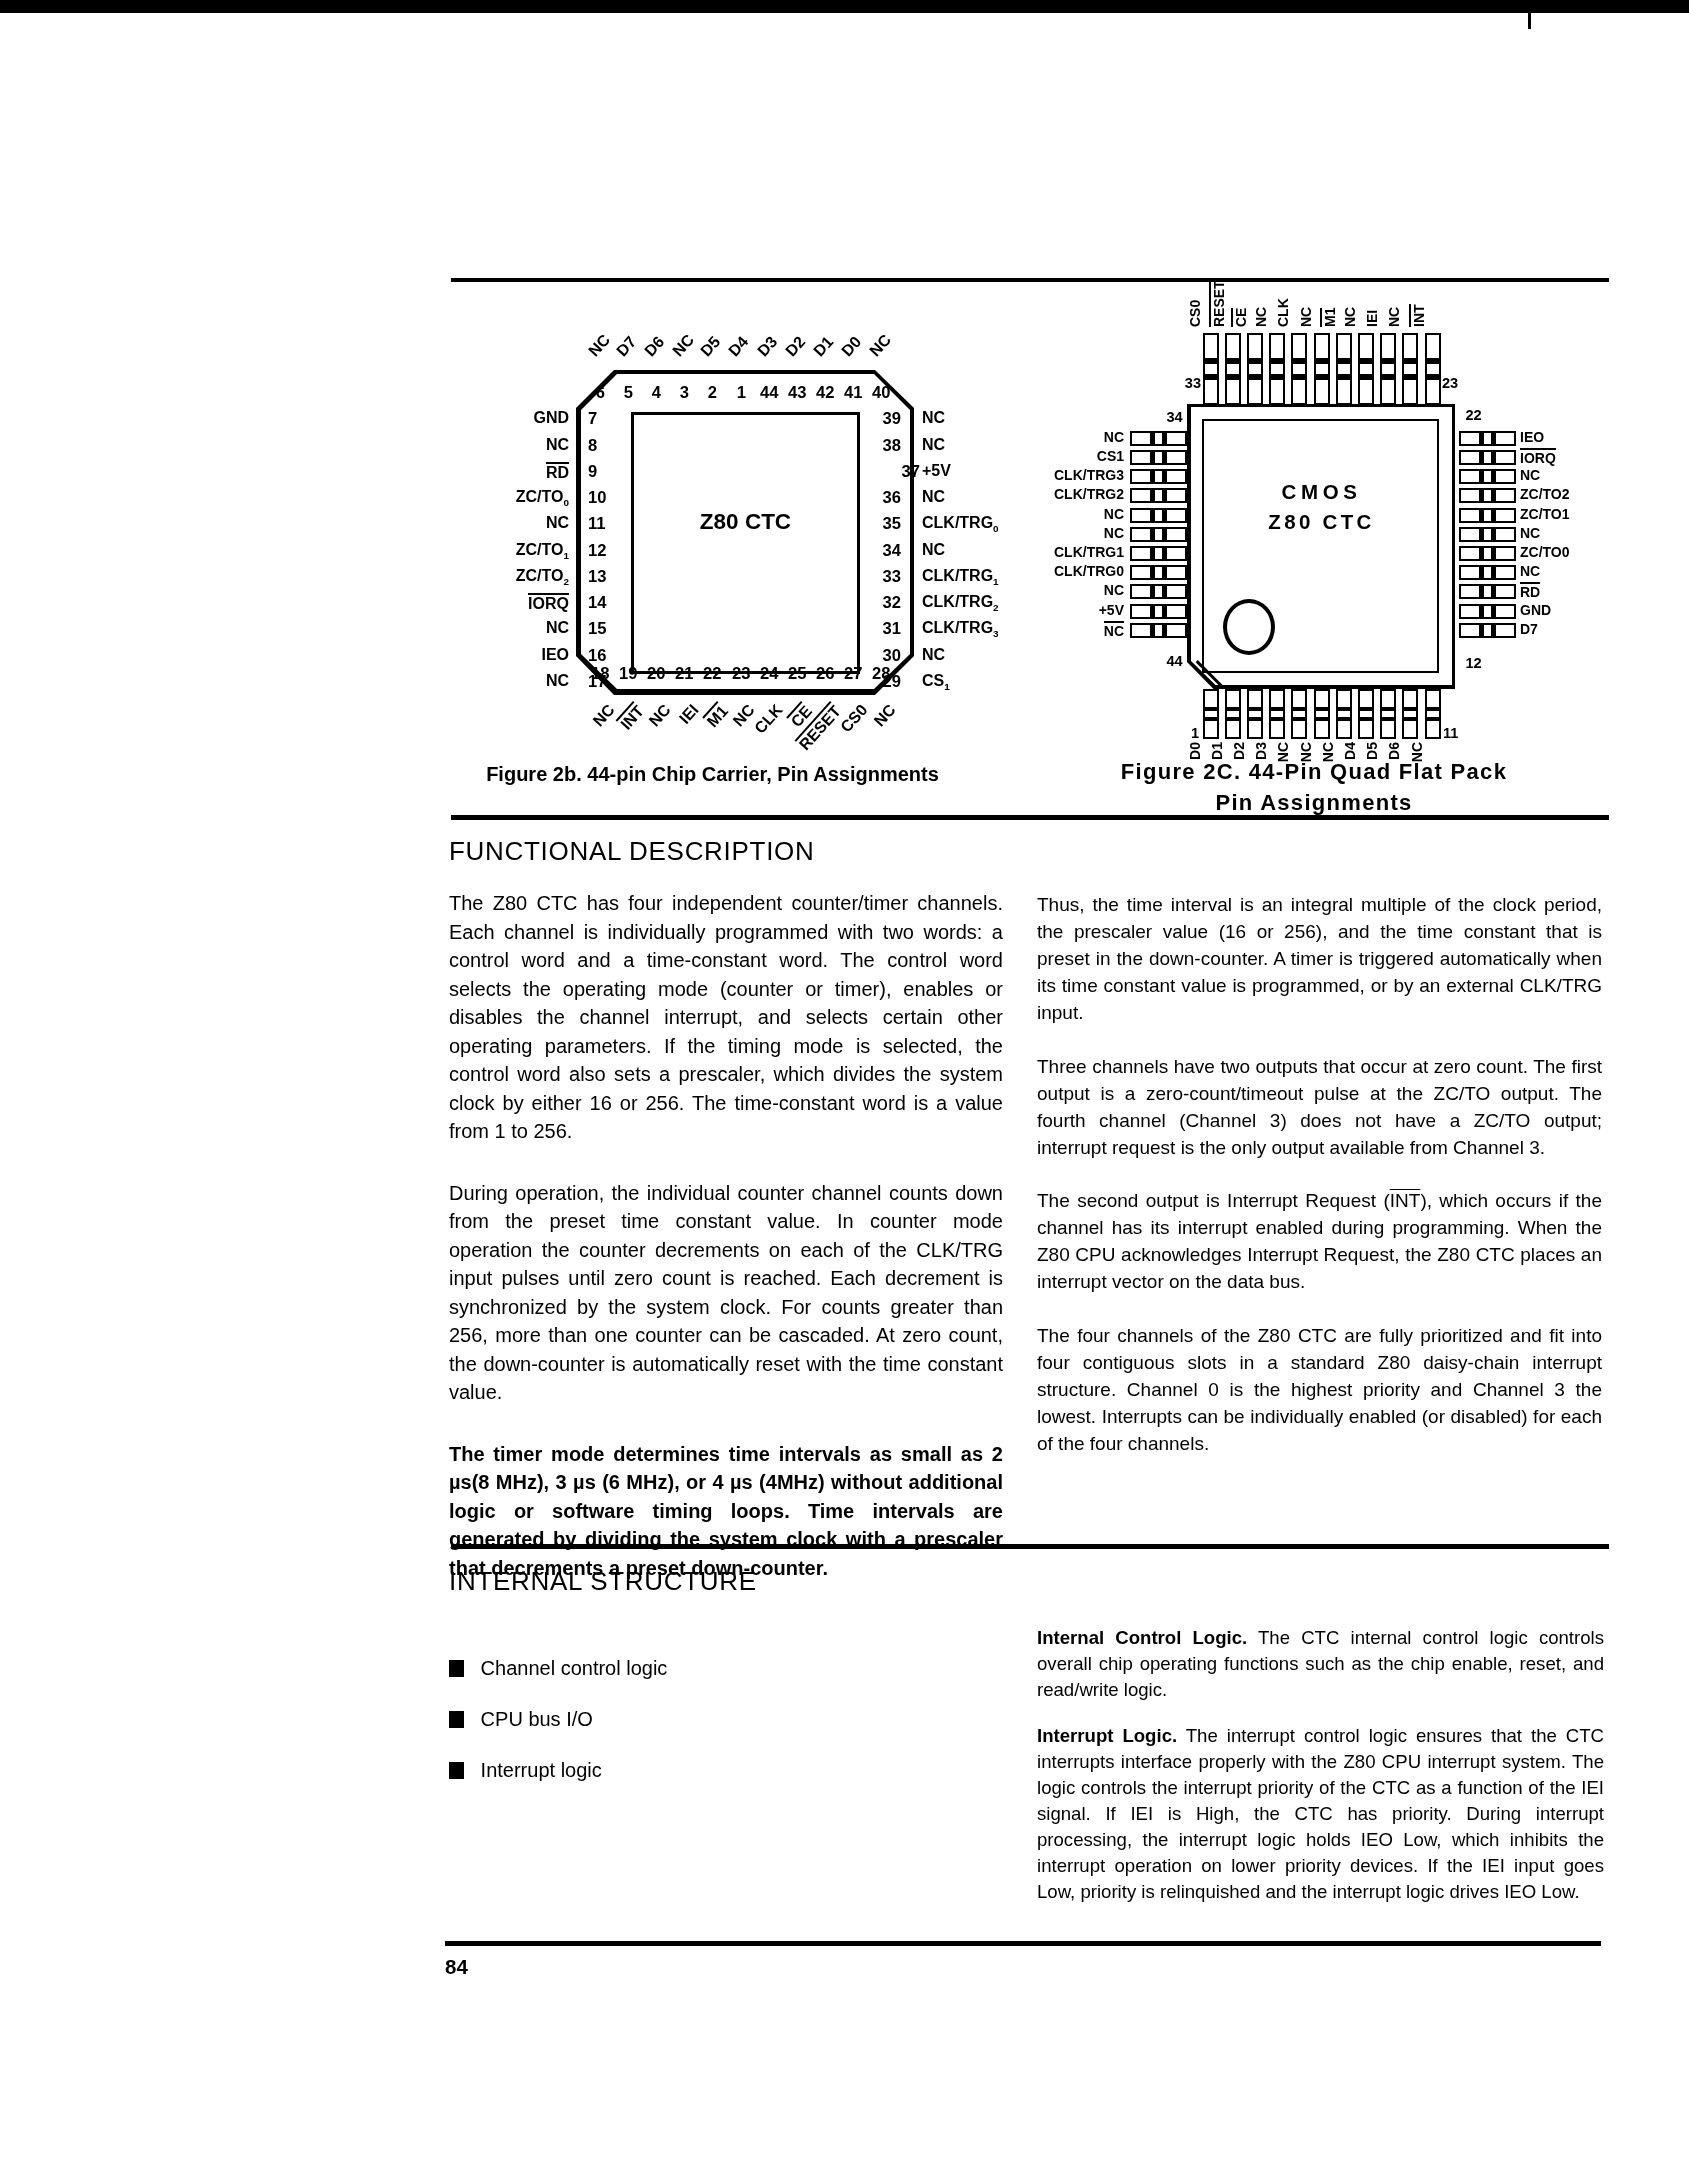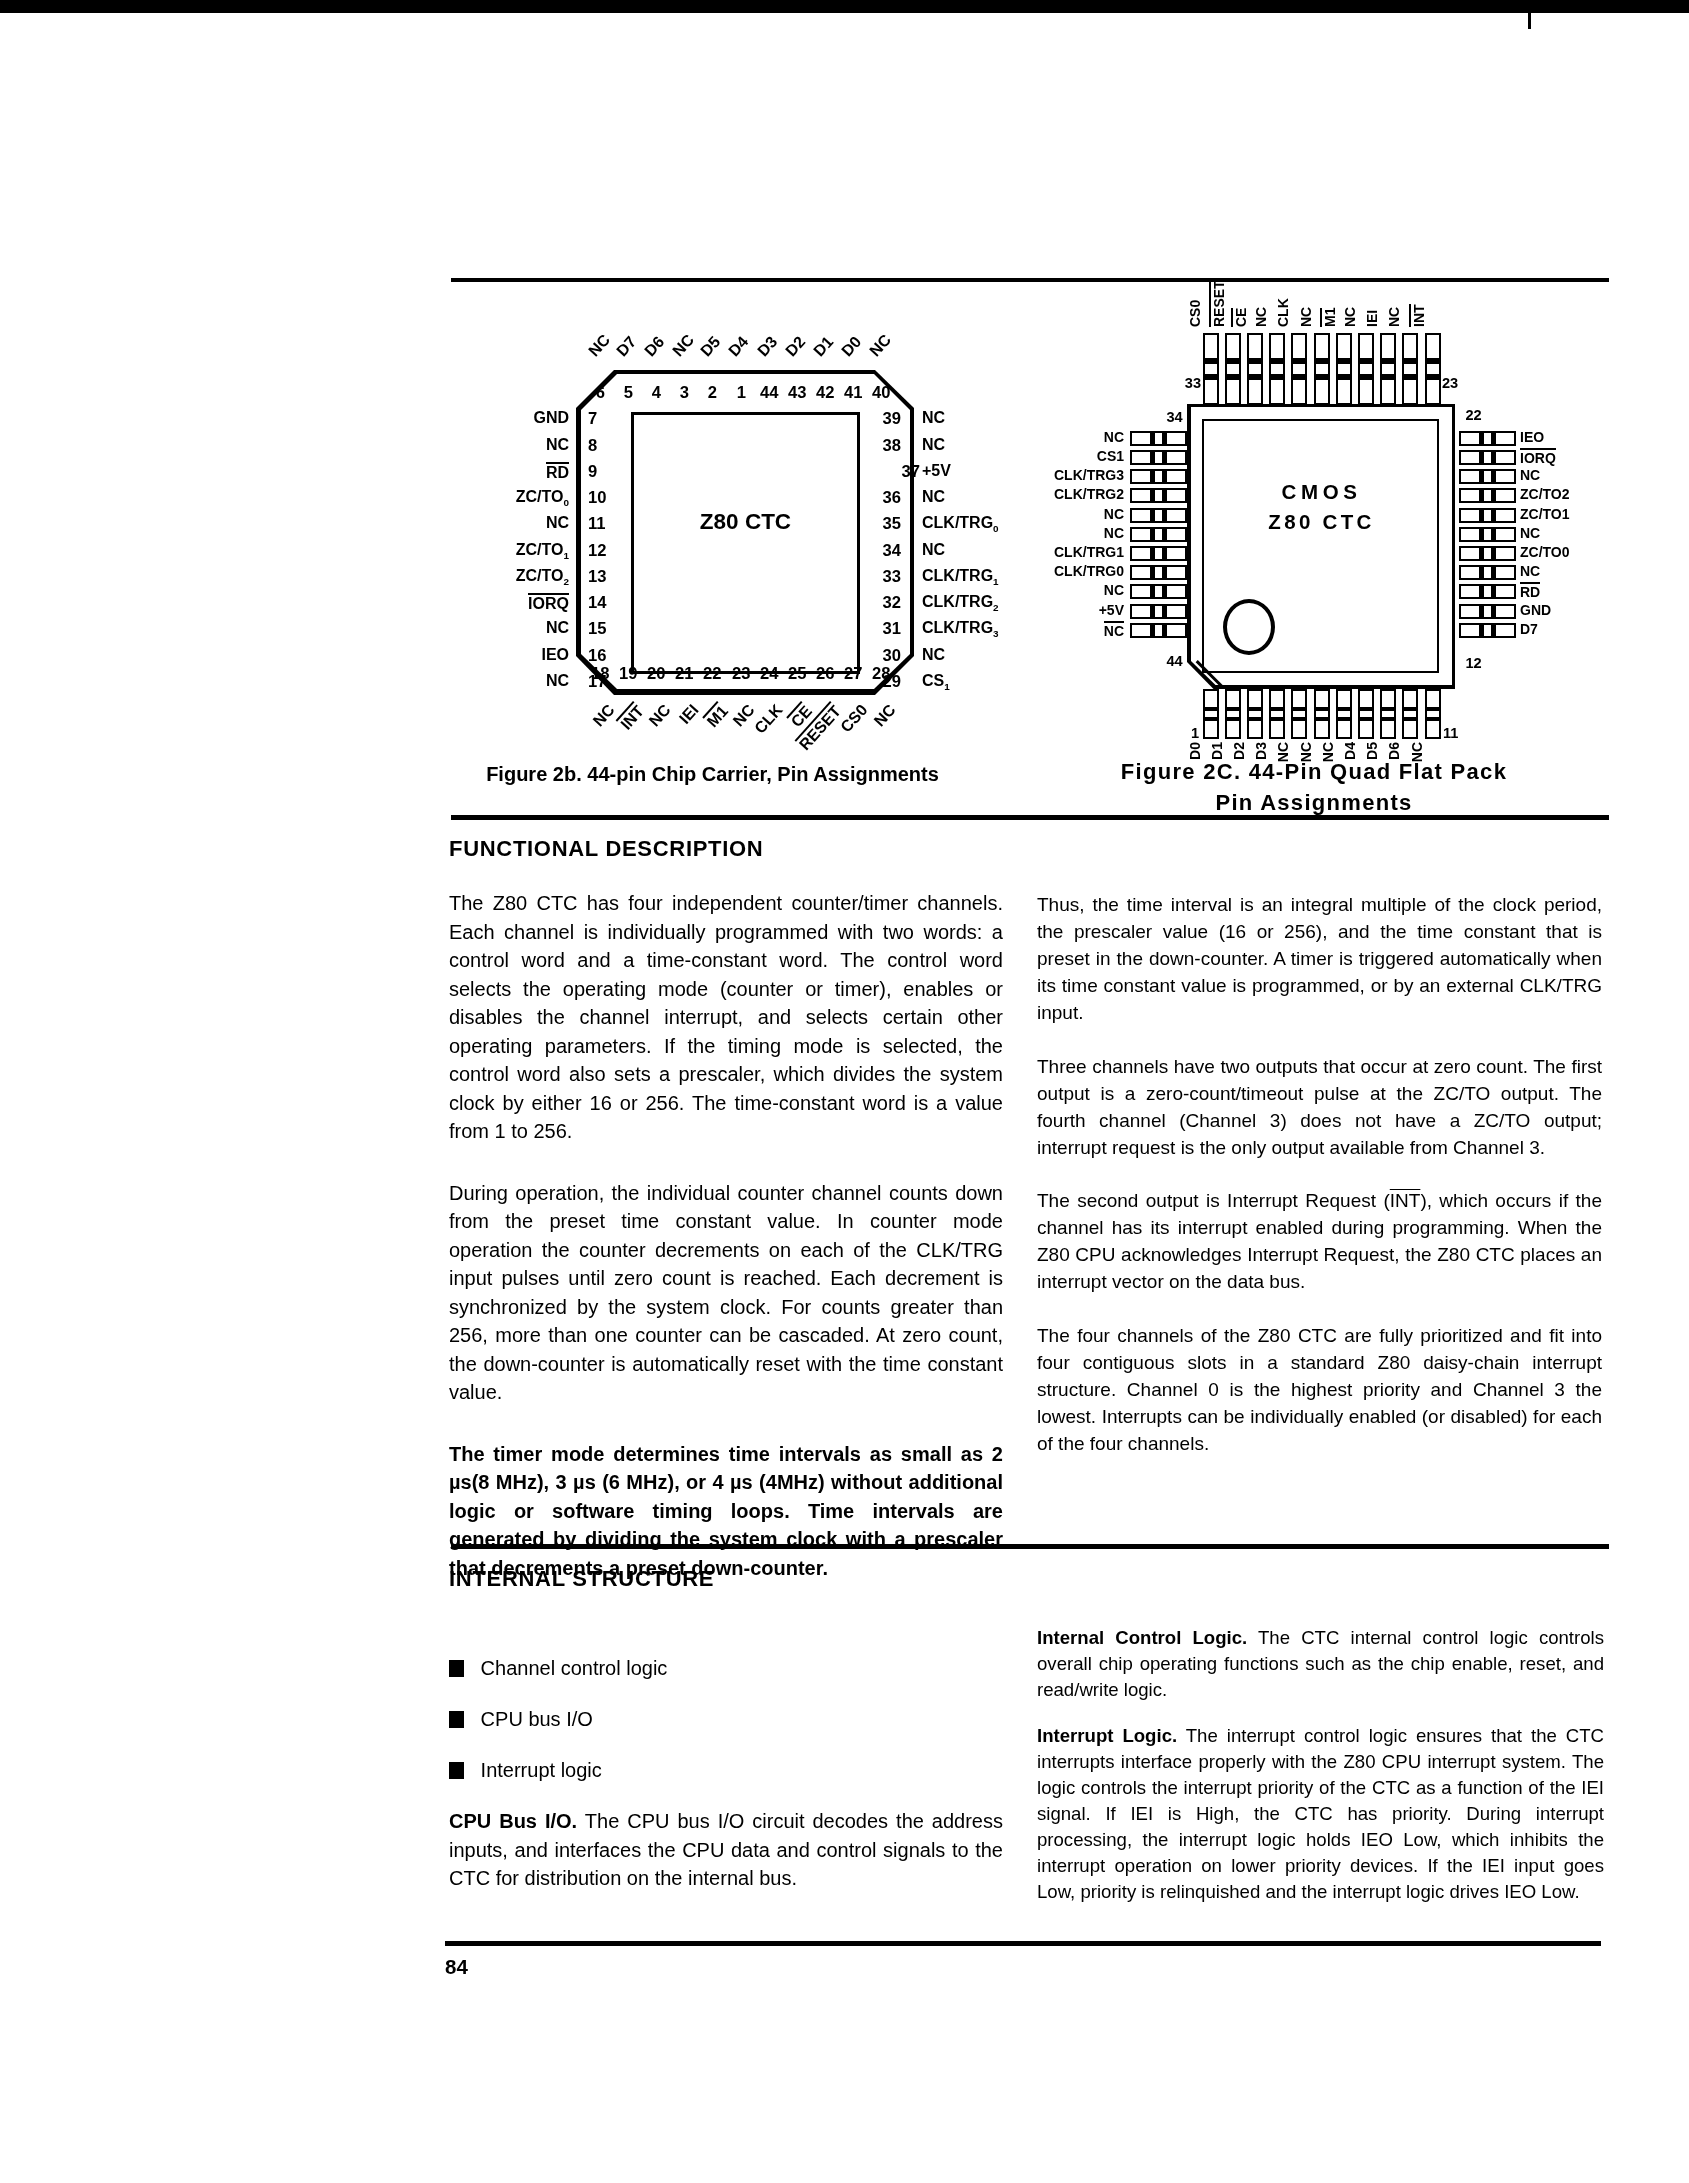--- a/index.html
+++ b/index.html
@@ -1,21 +1,21 @@
 <!DOCTYPE html>
 <html style="font-size:10.6px"><head>
 <meta charset="utf-8">
 <style>
   html,body{margin:0;padding:0;background:#888;}
   .page{position:relative;width:1690px;height:2183px;background:#ffffff;overflow:hidden;
         font-family:"Liberation Sans",sans-serif;color:#000;}
   .abs{position:absolute;}
   .bar-rule{position:absolute;background:#000;}
   
-  .heading{position:absolute;font-weight:bold;font-size:22px;letter-spacing:0.7px;white-space:nowrap;}
+  .heading{position:absolute;font-weight:normal;font-size:26px;letter-spacing:0.7px;white-space:nowrap;}
   .col{position:absolute;text-align:justify;}
   .col p{margin:0 0 33px 0;}
   .fd-left{font-size:20px;line-height:28.5px;width:554px;}
   .fd-right{font-size:19px;line-height:27px;width:565px;}
   .is-left{font-size:20px;line-height:28.5px;width:554px;}
   .is-right{font-size:18.6px;line-height:26px;width:567px;}
   .boldp{font-weight:bold;}
   .ovl{text-decoration:overline;}
   .caption{position:absolute;font-weight:bold;text-align:center;white-space:nowrap;}
   .bullets{margin:29px 0 0 0;padding:0;list-style:none;}
@@ -71,21 +71,20 @@
   </div>
 
   <div class="heading" style="left:449px;top:1566px;">INTERNAL STRUCTURE</div>
 
   <div class="col is-left" style="left:449px;top:1625px;text-align:left;">
     <ul class="bullets">
       <li><span class="sq"></span><span>Channel control logic</span></li>
       <li><span class="sq"></span><span>CPU bus I/O</span></li>
       <li><span class="sq"></span><span>Interrupt logic</span></li>
     </ul>
-    <p style="margin:4px 0 0 0;text-align:justify;"><b>CPU Bus I/O.</b><span> The CPU bus I/O circuit decodes the address inputs, and interfaces the CPU data and control signals to the CTC for distribution on the internal bus.</span></p>
   </div>
 
   <div class="col is-right" style="left:1037px;top:1625px;">
     <p style="margin-bottom:20px;"><b>Internal Control Logic.</b><span> The CTC internal control logic controls overall chip operating functions such as the chip enable, reset, and read/write logic.</span></p>
     <p><b>Interrupt Logic.</b><span> The interrupt control logic ensures that the CTC interrupts interface properly with the Z80 CPU interrupt system. The logic controls the interrupt priority of the CTC as a function of the IEI signal. If IEI is High, the CTC has priority. During interrupt processing, the interrupt logic holds IEO Low, which inhibits the interrupt operation on lower priority devices. If the IEI input goes Low,  priority is relinquished and the interrupt logic drives IEO Low.</span></p>
   </div>
 
   <div class="pagenum" style="left:445px;top:1955px;">84</div>
 
   <div id="diagrams">

